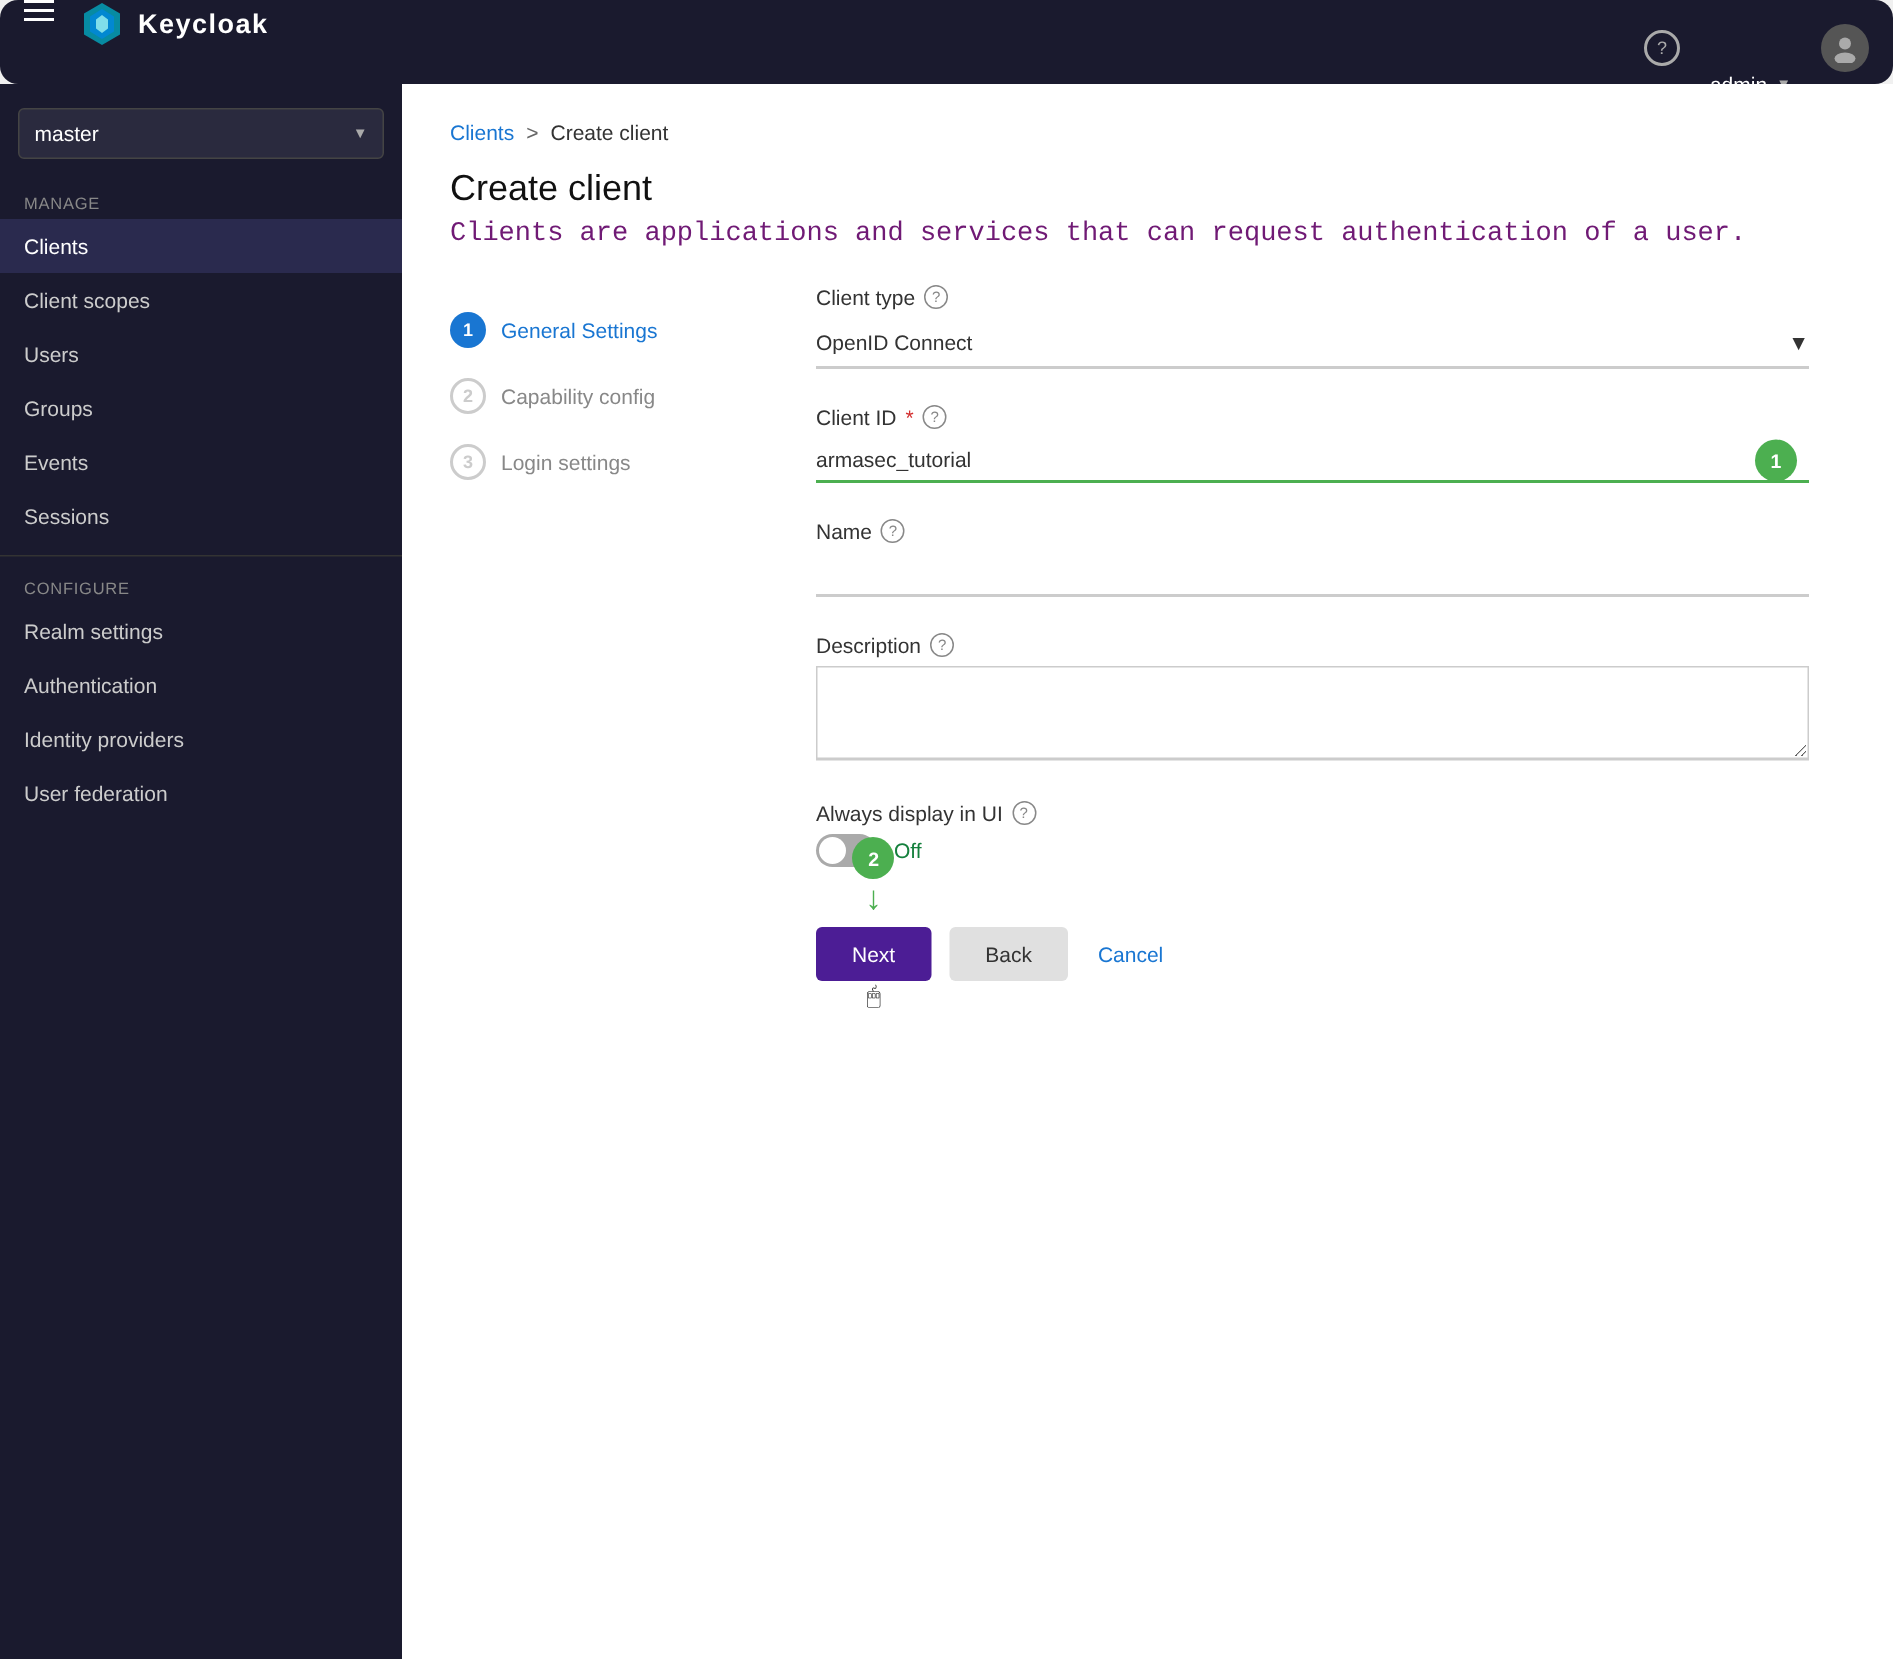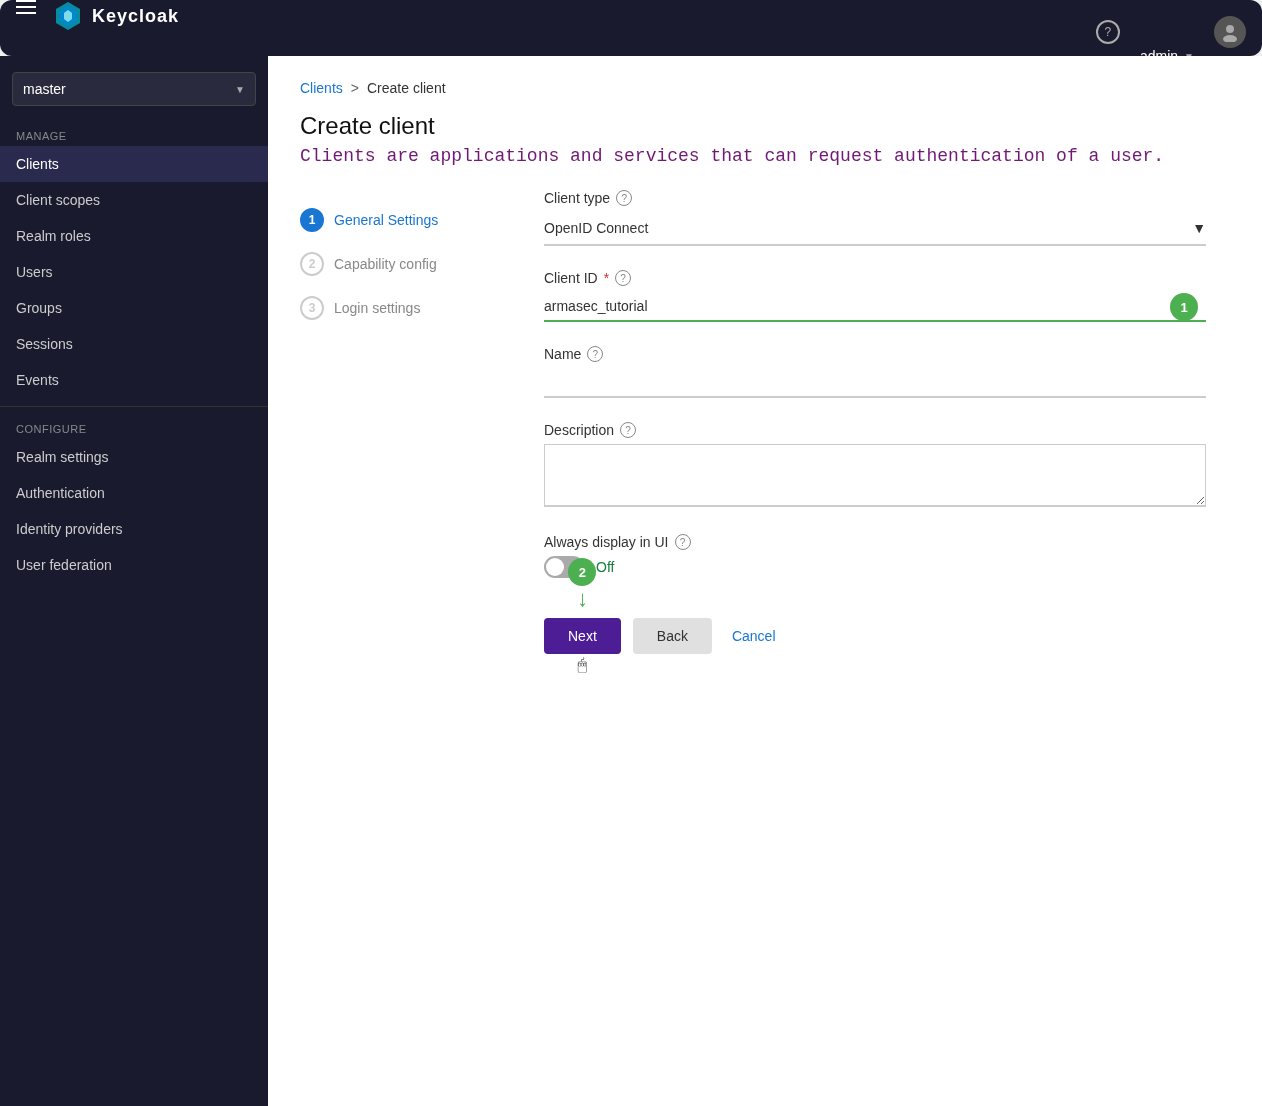--- a/index.html
+++ b/index.html
@@ -209,25 +209,24 @@
   <aside class="sidebar">
     <div class="realm-select">
       <span>master</span>
       <span class="realm-select-arrow">▼</span>
     </div>
 
     <div class="sidebar-section-label">Manage</div>
 
     <div class="sidebar-item active">Clients</div>
     <div class="sidebar-item">Client scopes</div>
-    <div class="sidebar-item">Realm roles</div>
     <div class="sidebar-item">Users</div>
     <div class="sidebar-item">Groups</div>
+    <div class="sidebar-item">Events</div>
     <div class="sidebar-item">Sessions</div>
-    <div class="sidebar-item">Events</div>
 
     <div class="sidebar-divider"></div>
 
     <div class="sidebar-section-label">Configure</div>
 
     <div class="sidebar-item">Realm settings</div>
     <div class="sidebar-item">Authentication</div>
     <div class="sidebar-item">Identity providers</div>
     <div class="sidebar-item">User federation</div>
   </aside>

